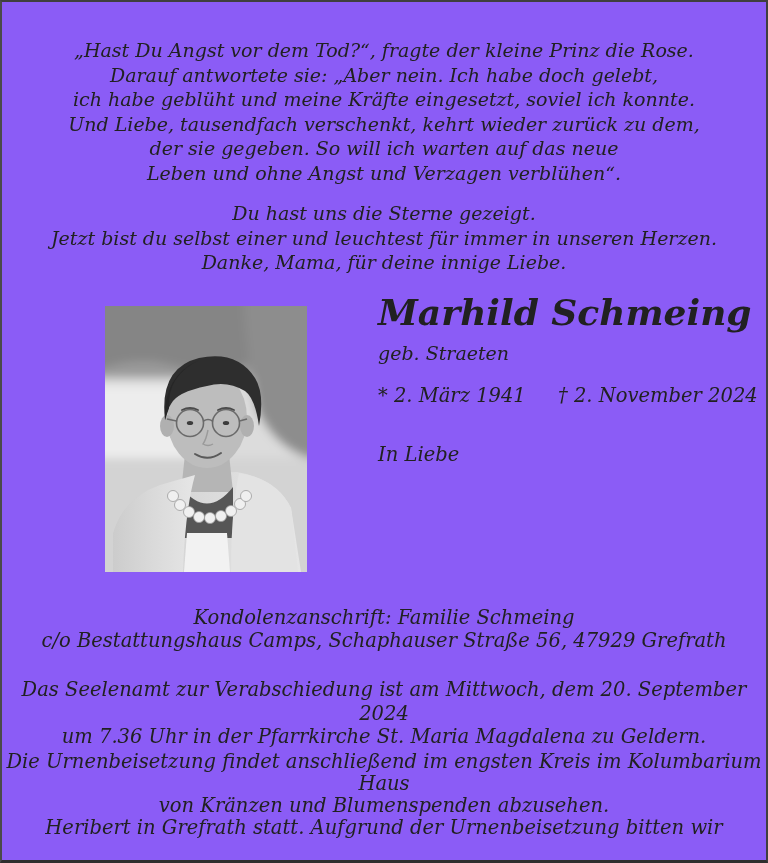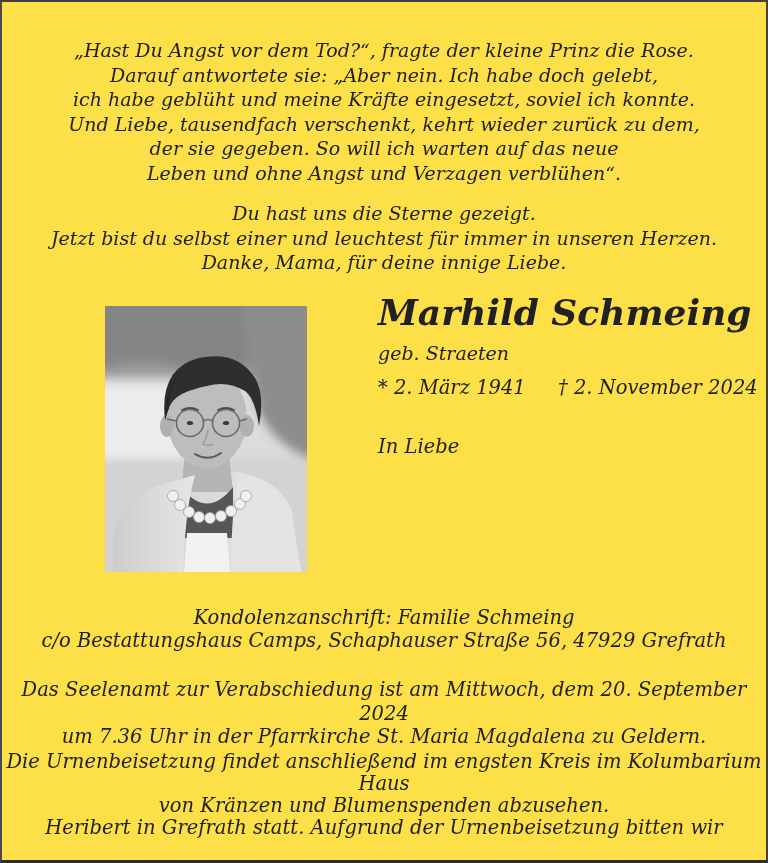--- a/index.html
+++ b/index.html
@@ -5,21 +5,21 @@
   html, body {
     margin: 0;
     padding: 0;
     background: #ffffff;
   }
   .page {
     position: relative;
     width: 768px;
     height: 863px;
     box-sizing: border-box;
-    background: #fde047;
+    background: #8b5cf6;
     border-top: 2px solid #3f3f3f;
     border-left: 2px solid #4a4a4a;
     border-right: 2px solid #3f3f3f;
     border-bottom: 3px solid #2e2e2e;
     font-family: "DejaVu Serif", "Liberation Serif", serif;
     font-style: italic;
     color: #212121;
     overflow: hidden;
   }
   .centered-block {
@@ -59,21 +59,21 @@
     line-height: 1.15;
     margin: 0;
     white-space: nowrap;
   }
   .maiden-name {
     font-size: 19px;
     margin-top: 9px;
   }
   .dates-line {
     font-size: 19.5px;
-    margin-top: 12px;
+    margin-top: 20px;
     white-space: nowrap;
     text-align: right;
   }
   .dates-line .death-date {
     display: inline-block;
     margin-left: 26px;
   }
   .in-liebe {
     font-size: 19.5px;
     margin-top: 36px;

